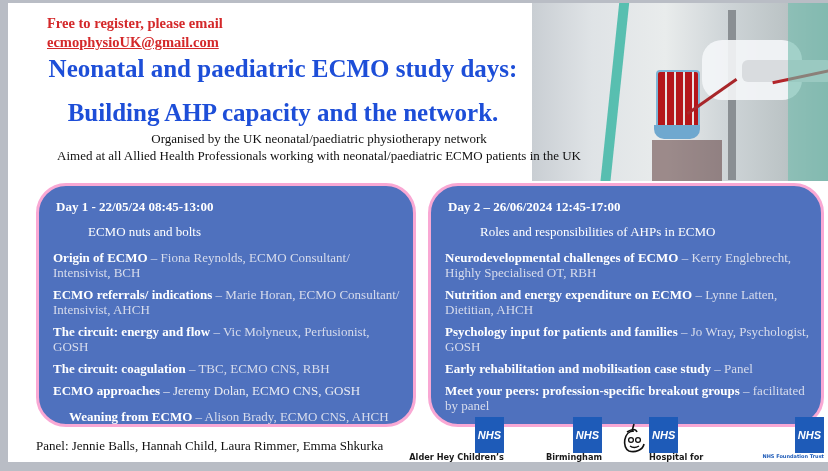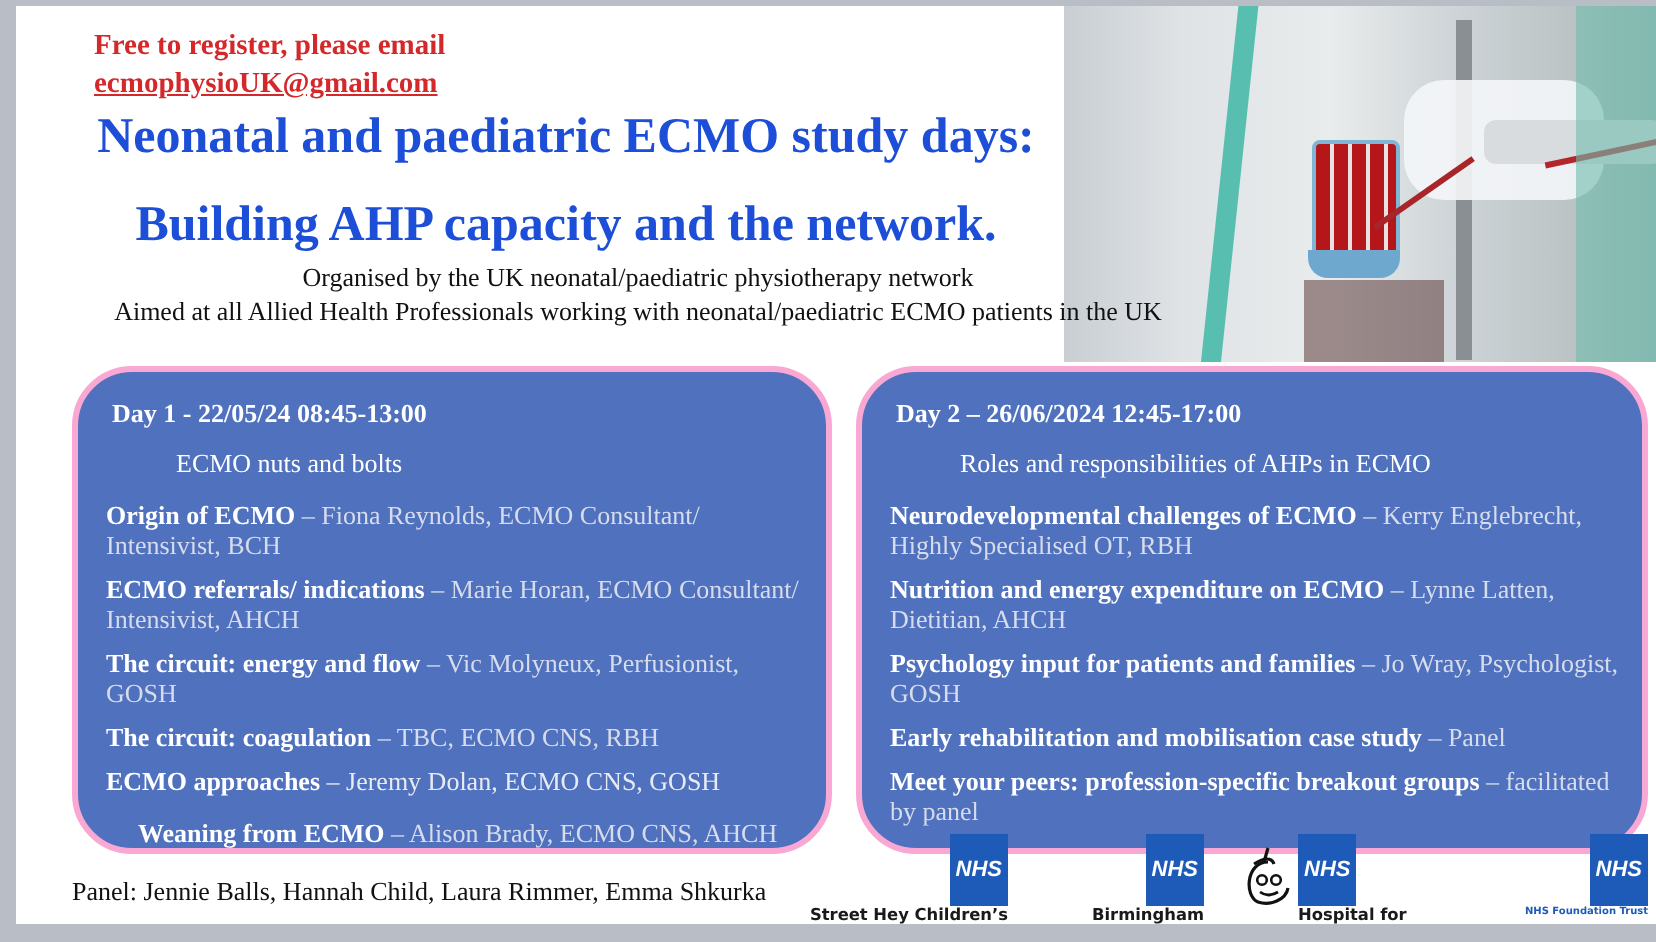--- a/index.html
+++ b/index.html
@@ -136,21 +136,21 @@
       <div class="item"><span class="bullet">•</span><b>Psychology input for patients and families</b><span class="rest"> – Jo Wray, Psychologist, GOSH</span></div>
       <div class="item"><span class="bullet">•</span><b>Early rehabilitation and mobilisation case study</b><span class="rest"> – Panel</span></div>
       <div class="item"><span class="bullet">•</span><b>Meet your peers: profession-specific breakout groups</b><span class="rest"> – facilitated by panel</span></div>
     </div>
   </div>
 
   <div class="panel">Panel: Jennie Balls, Hannah Child, Laura Rimmer, Emma Shkurka</div>
 
   <div class="logo" style="left:392px; width:104px;">
     <span class="nhs">NHS</span>
-    <div class="name">Street Hey Children’s</div>
+    <div class="name">Alder Hey Children’s</div>
     <div class="trust">NHS Foundation Trust</div>
   </div>
 
   <div class="logo" style="left:502px; width:92px;">
     <span class="nhs">NHS</span>
     <div class="name">Birmingham Women’s</div>
     <div class="name">and Children’s</div>
     
   </div>
 

